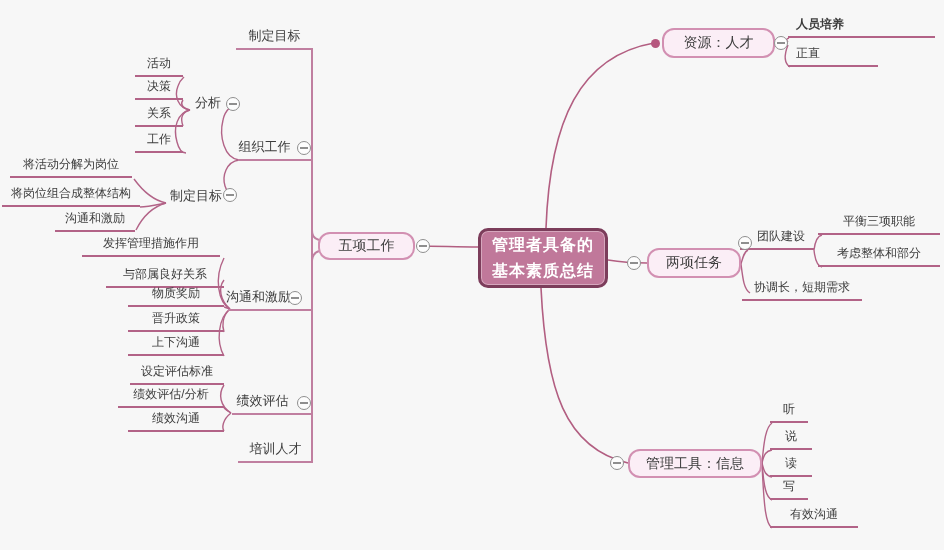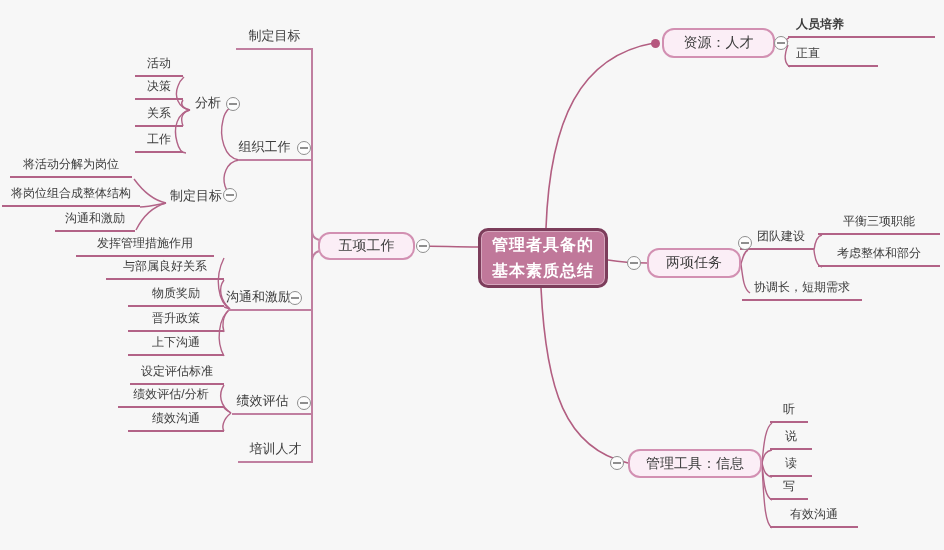--- a/index.html
+++ b/index.html
@@ -138,24 +138,24 @@
   </div>
   <div class="ln" style="left:55px;top:210px;width:80px;">
     <span>沟通和激励</span>
   </div>
 
   <div class="ln l2" style="left:228px;top:288px;width:85px;padding-right:24px;">
     <span>沟通和激励</span>
   </div>
   <div class="collapse" style="left:288px;top:291px;"></div>
 
-  <div class="ln" style="left:76px;top:235px;width:138px;">
+  <div class="ln" style="left:82px;top:235px;width:138px;">
     <span>发挥管理措施作用</span>
   </div>
-  <div class="ln" style="left:106px;top:258px;width:118px;">
+  <div class="ln" style="left:106px;top:266px;width:118px;">
     <span>与部属良好关系</span>
   </div>
   <div class="ln" style="left:128px;top:285px;width:96px;">
     <span>物质奖励</span>
   </div>
   <div class="ln" style="left:128px;top:310px;width:96px;">
     <span>晋升政策</span>
   </div>
   <div class="ln" style="left:128px;top:334px;width:96px;">
     <span>上下沟通</span>

